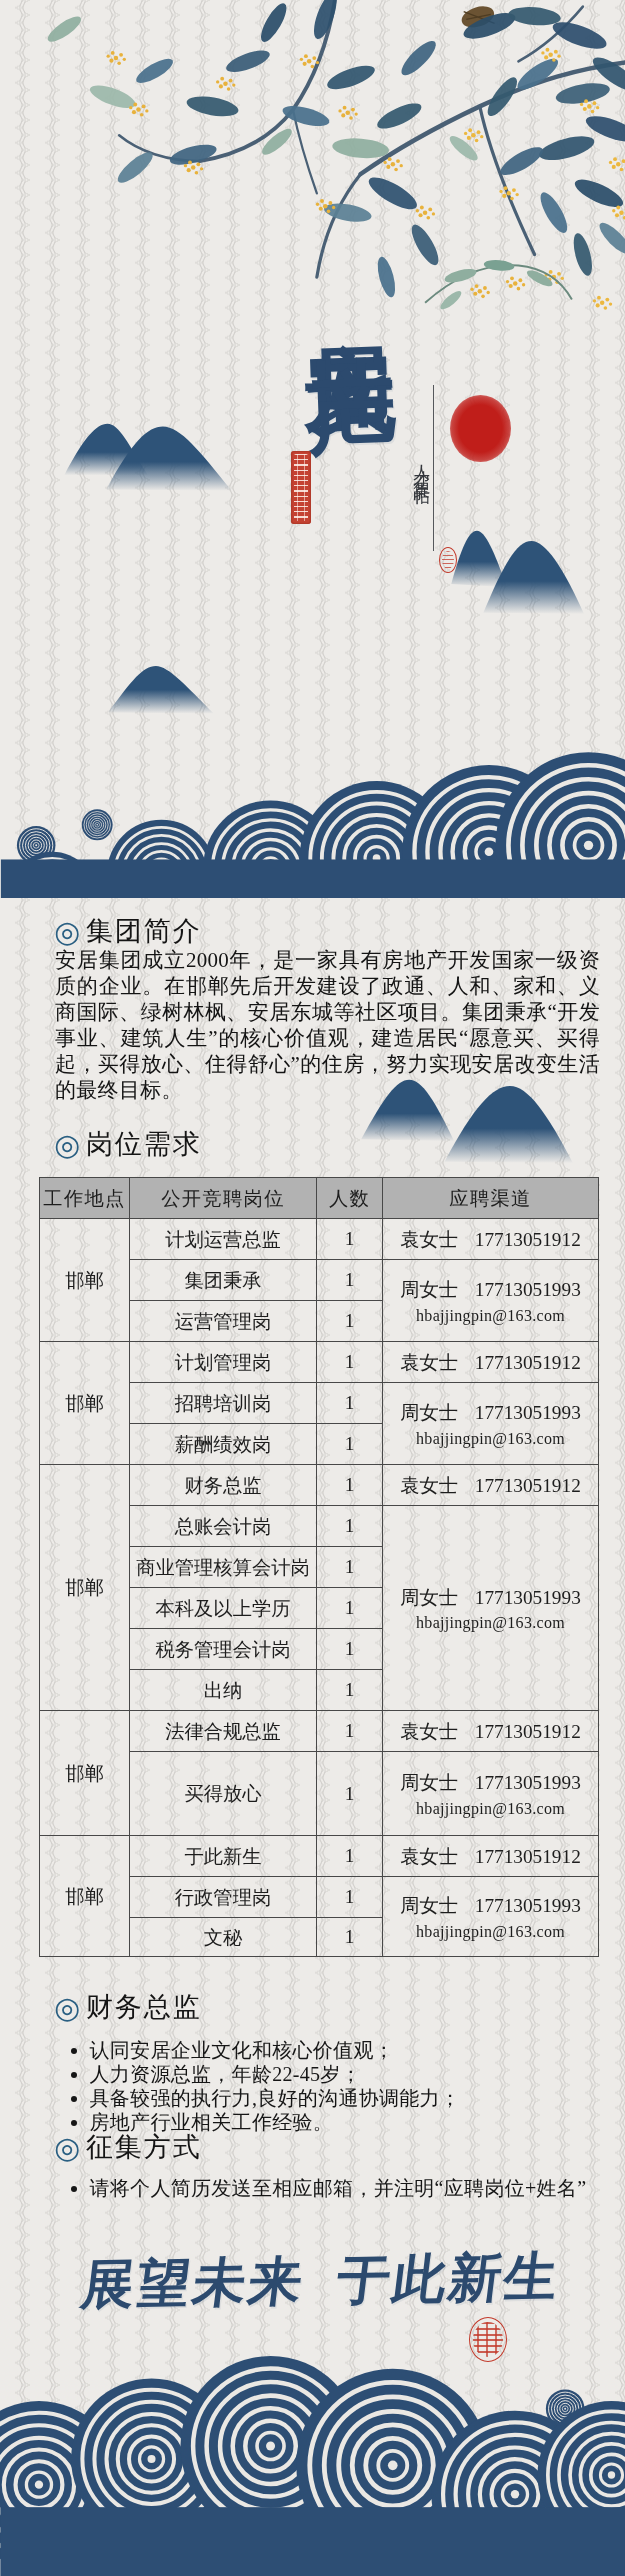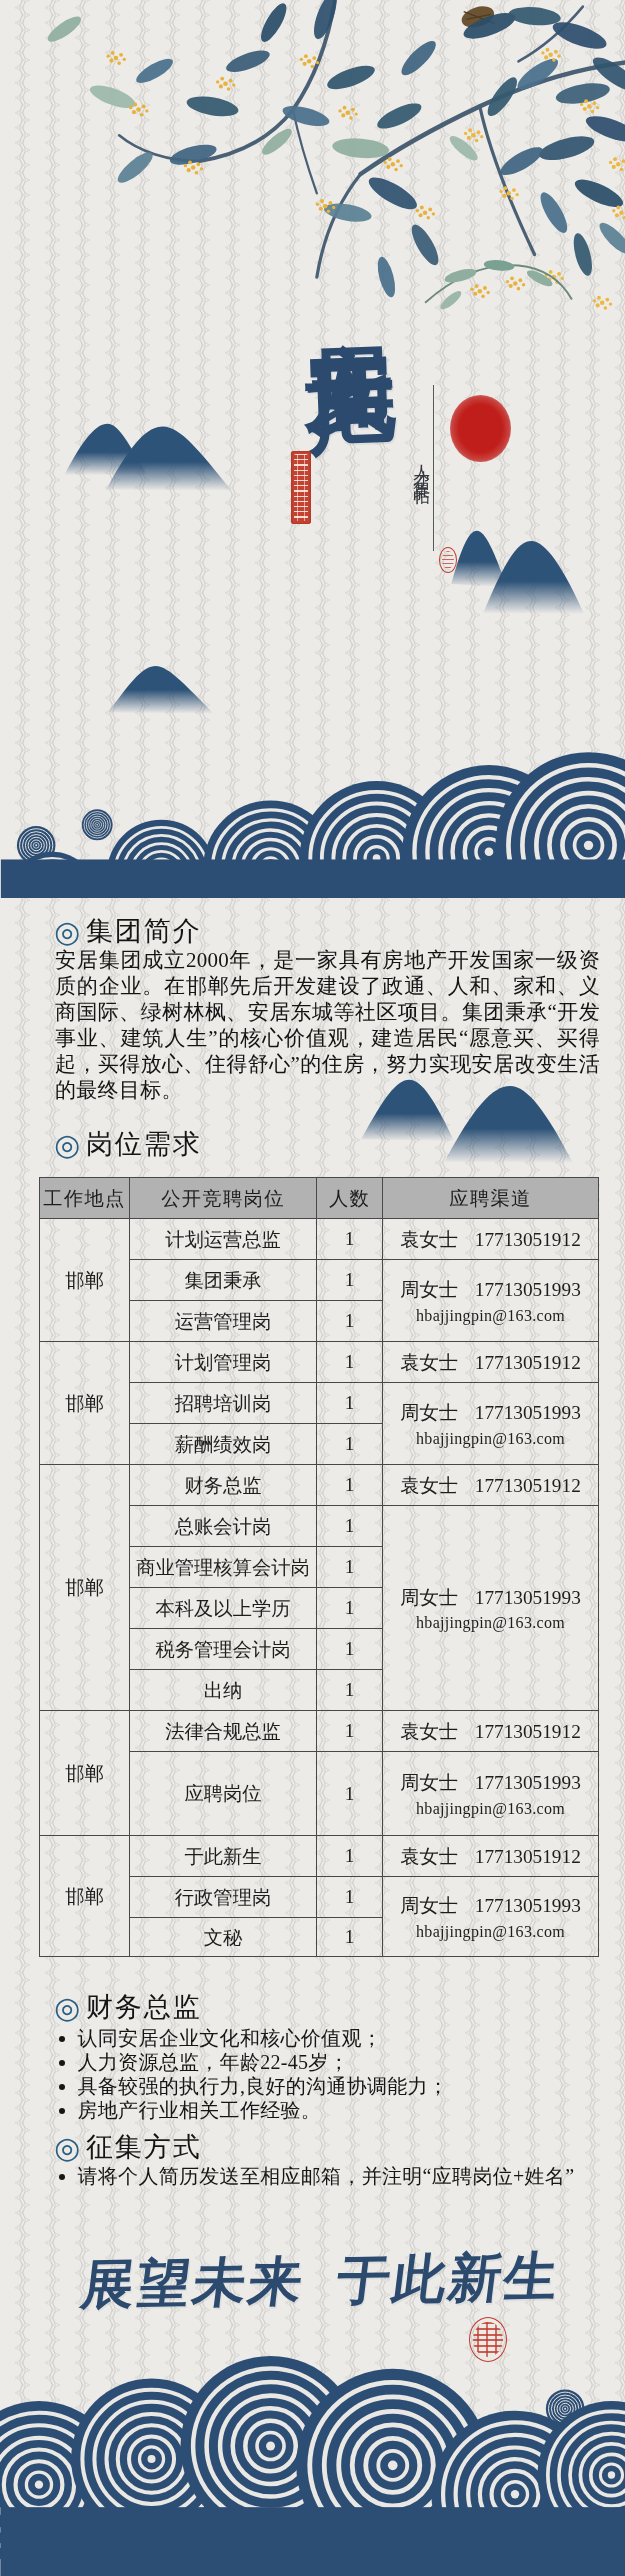--- a/index.html
+++ b/index.html
@@ -66,21 +66,21 @@
   .intro-heading{left:54px;top:913px;}
   .intro-body{
     left:55px;top:947px;width:545px;
     font-size:21px;line-height:26px;letter-spacing:0.3px;color:#141414;
     text-align:justify;
   }
   .positions-heading{left:54px;top:1126px;}
   .req-heading{left:54px;top:1989px;}
   .apply-heading{left:54px;top:2129px;}
   ul.bullets{
-    margin:0;padding-left:15.5px;color:#161616;
+    margin:12px;padding-left:15.5px;color:#161616;
     font-size:20px;line-height:24px;letter-spacing:0.3px;list-style:disc outside;
   }
   ul.bullets li{margin:0;}
   .req-list{left:62px;top:2026px;width:528px;}
   .apply-list{left:62px;top:2164px;width:541px;}
   .apply-list{line-height:26px;}
 
   
   .jobs-table{
     left:39px;top:1177px;width:559px;border-collapse:collapse;table-layout:fixed;
@@ -394,21 +394,21 @@
 
       <tr>
         <td rowspan="2">邯郸</td>
         <td>法律合规总监</td>
         <td>1</td>
         <td class="contact">
           <span>袁女士</span><span class="phone">17713051912</span>
         </td>
       </tr>
       <tr class="tall">
-        <td>应聘岗位</td>
+        <td>买得放心</td>
         <td>1</td>
         <td class="contact">
           <div><span>周女士</span><span class="phone">17713051993</span></div>
           <div class="email">hbajjingpin@163.com</div>
         </td>
       </tr>
 
       <tr>
         <td rowspan="3">邯郸</td>
         <td>于此新生</td>

